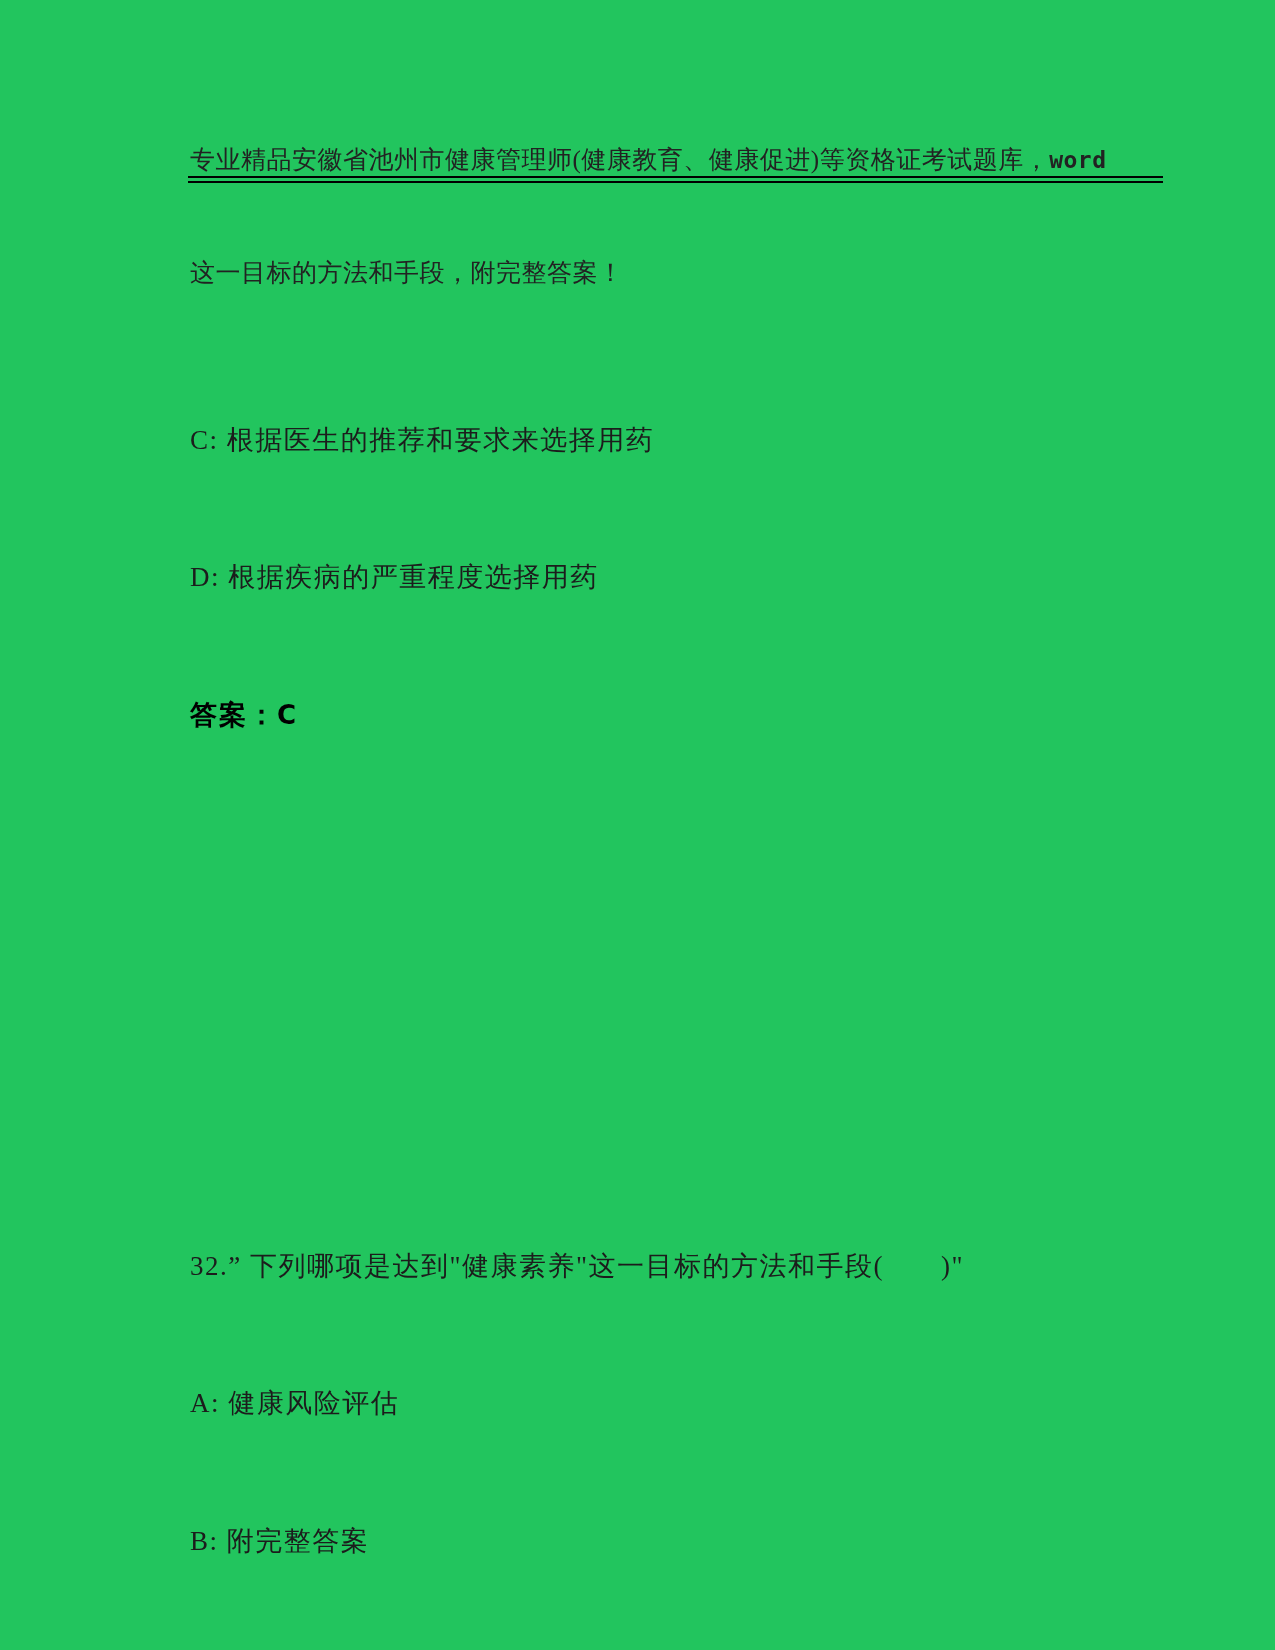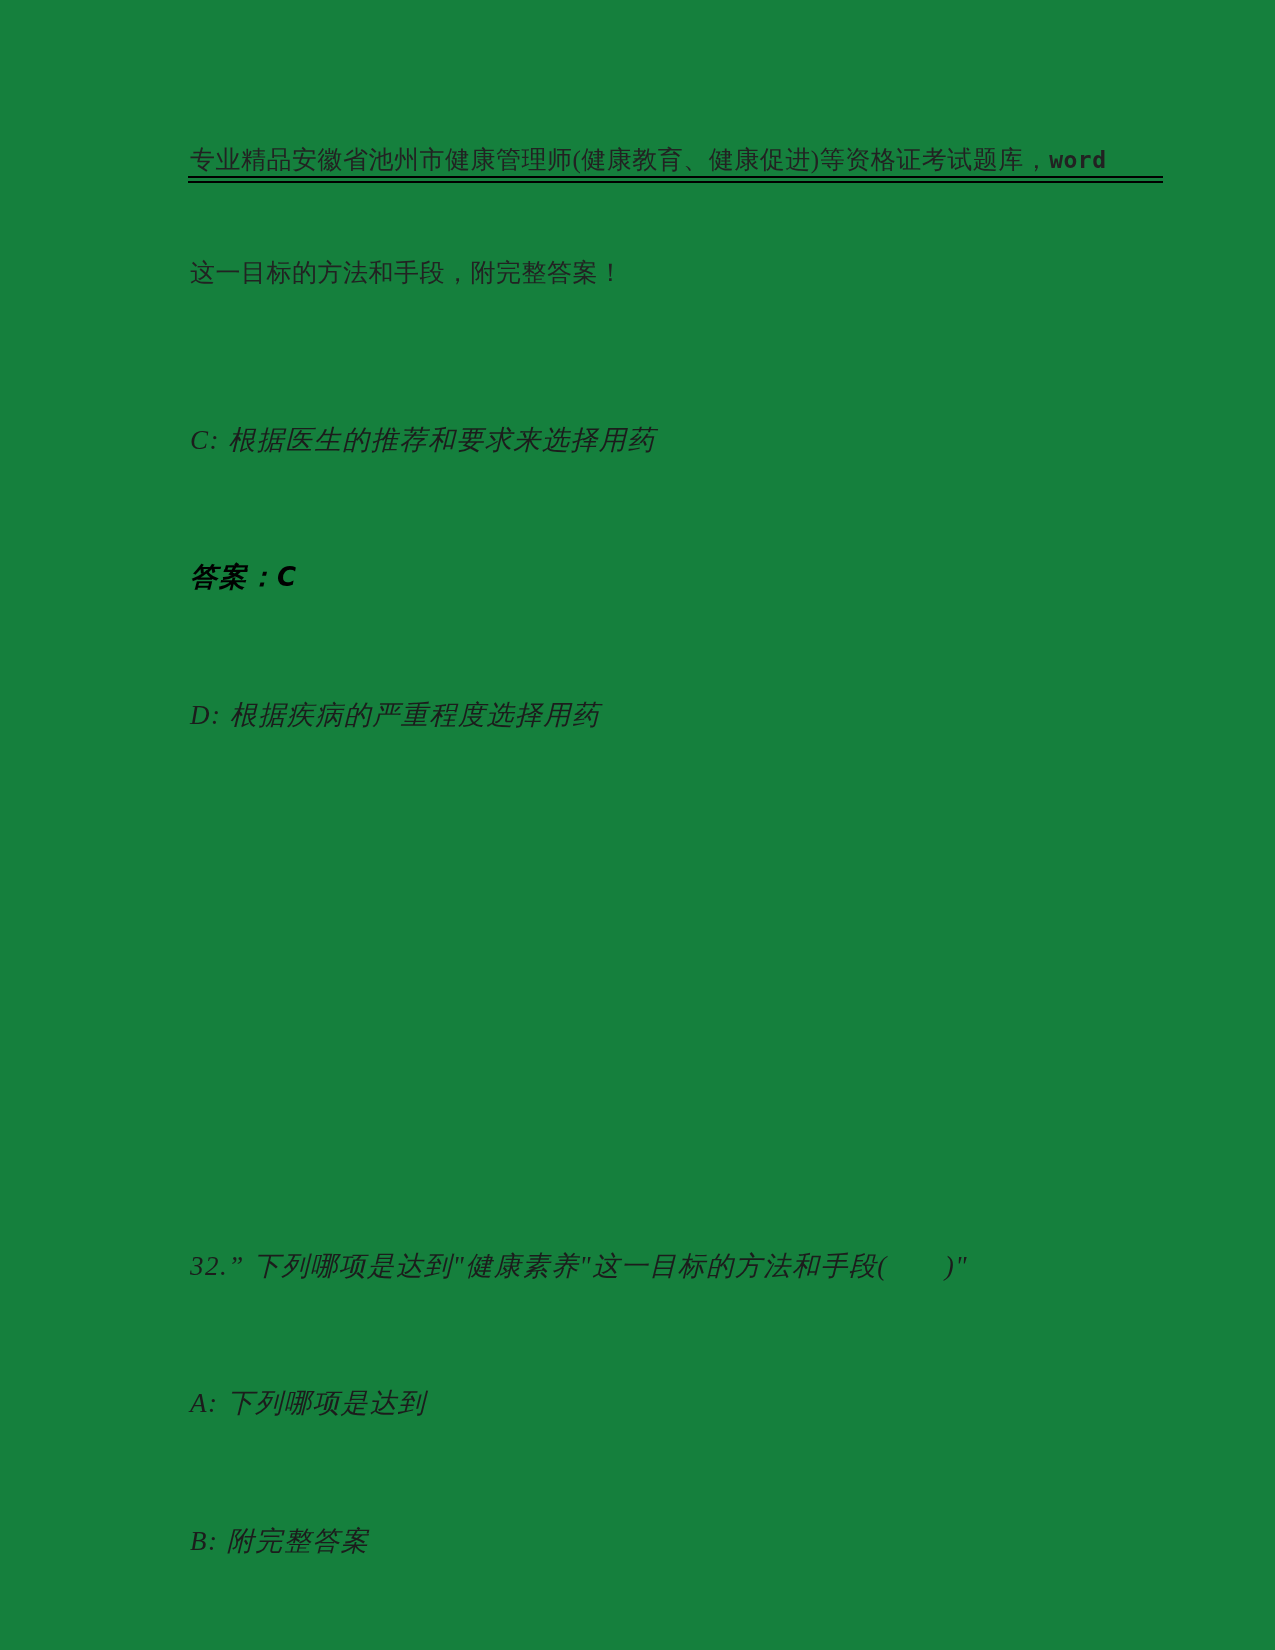--- a/index.html
+++ b/index.html
@@ -4,21 +4,21 @@
 <style>
   html, body {
     margin: 0;
     padding: 0;
     background: #ffffff;
   }
   .page {
     position: relative;
     width: 1275px;
     height: 1650px;
-    background: #15803d;
+    background: #22c55e;
     overflow: hidden;
     font-family: "Liberation Serif", serif;
     color: #000000;
   }
   .hdr {
     position: absolute;
     left: 190px;
     top: 66px;
     width: 1010px;
     font-size: 25px;
@@ -50,21 +50,20 @@
     font-size: 27px;
     line-height: 45.9px;
     letter-spacing: 1.5px;
     white-space: pre;
     color: #1c1c1c;
   }
   .line {
     height: 45.9px;
     margin: 0;
     overflow: visible;
-    font-style: italic;
   }
   .answer {
     font-weight: bold;
     color: #000000;
     letter-spacing: 2px;
   }
   .ansval {
     font-family: "DejaVu Sans", sans-serif;
     font-size: 26px;
     font-weight: bold;
@@ -79,29 +78,29 @@
     <div class="hdr-line"><span>专业精品安徽省池州市健康管理师(健康教育、健康促进)等资格证考试题库，</span><span class="latin-word">word</span></div>
     <div class="hdr-line">这一目标的方法和手段，附完整答案！</div>
   </header>
 
   <div class="divider"></div>
 
   <main class="content">
 
     <section>
       <div class="line">C: 根据医生的推荐和要求来选择用药</div>
+      <div class="line">D: 根据疾病的严重程度选择用药</div>
       <div class="line answer"><span>答案：</span><span class="ansval">C</span></div>
-      <div class="line">D: 根据疾病的严重程度选择用药</div>
     </section>
 
     <div class="line"></div>
 
     <section>
       <div class="line">32.” 下列哪项是达到"健康素养"这一目标的方法和手段(　　)"</div>
-      <div class="line">A: 下列哪项是达到</div>
+      <div class="line">A: 健康风险评估</div>
       <div class="line">B: 附完整答案</div>
       
       
       
     </section>
 
     
 
     
 

